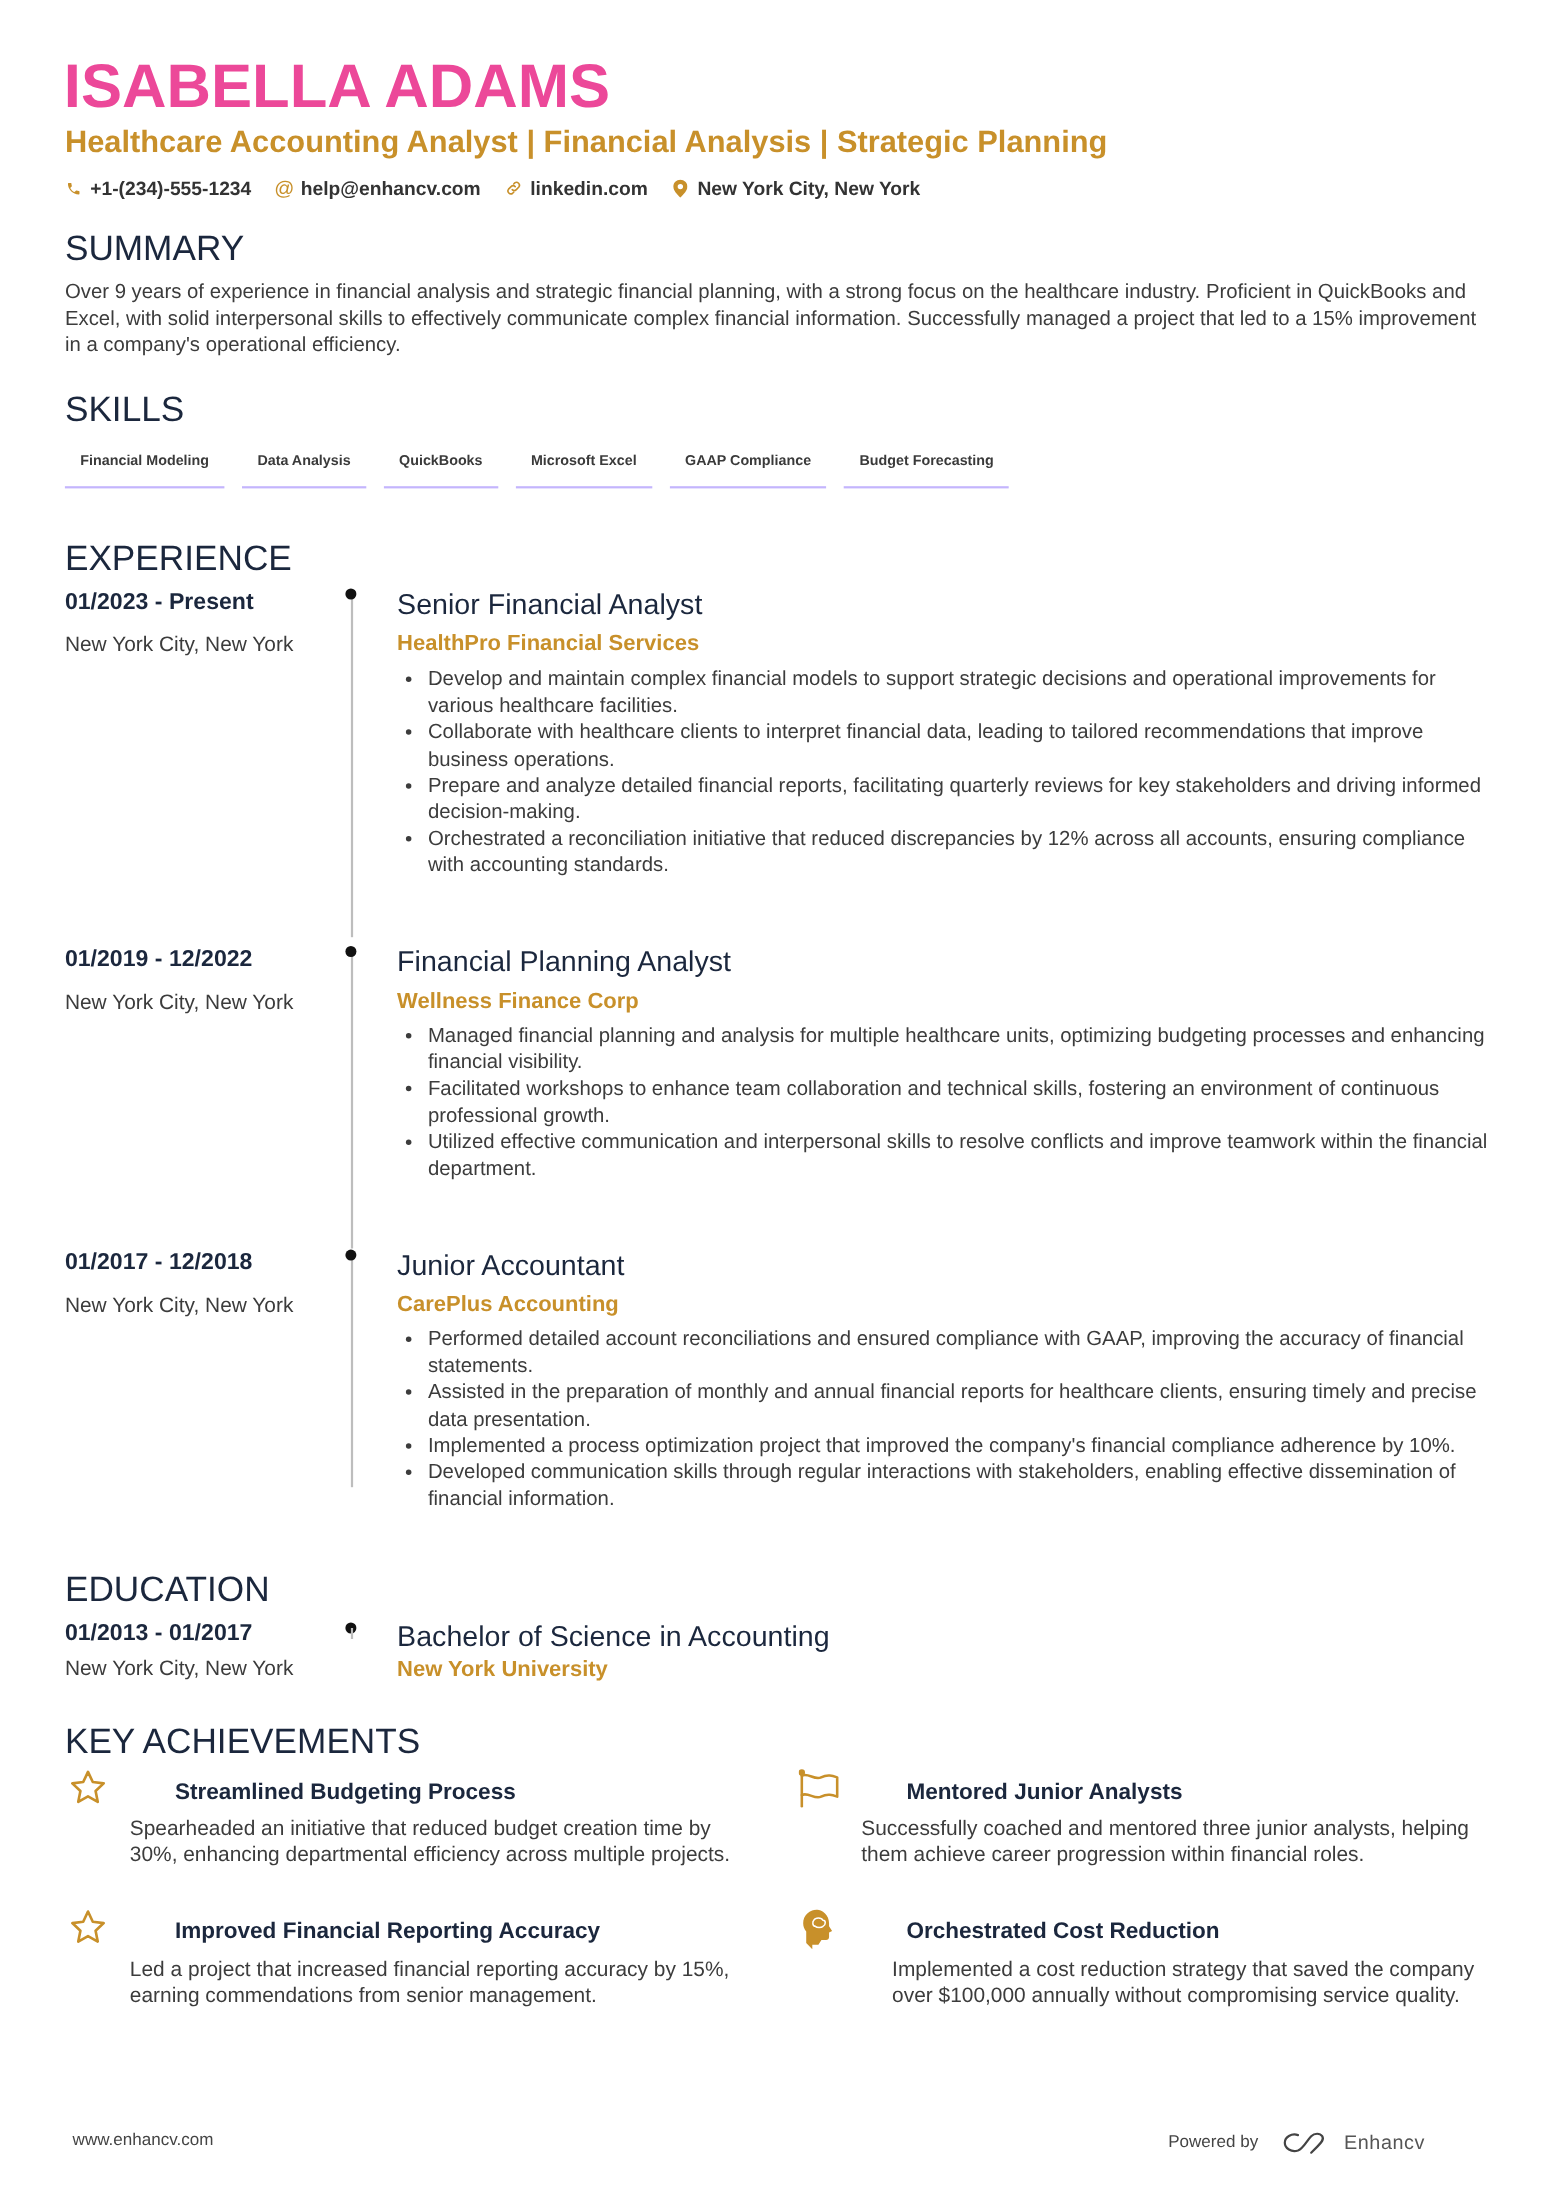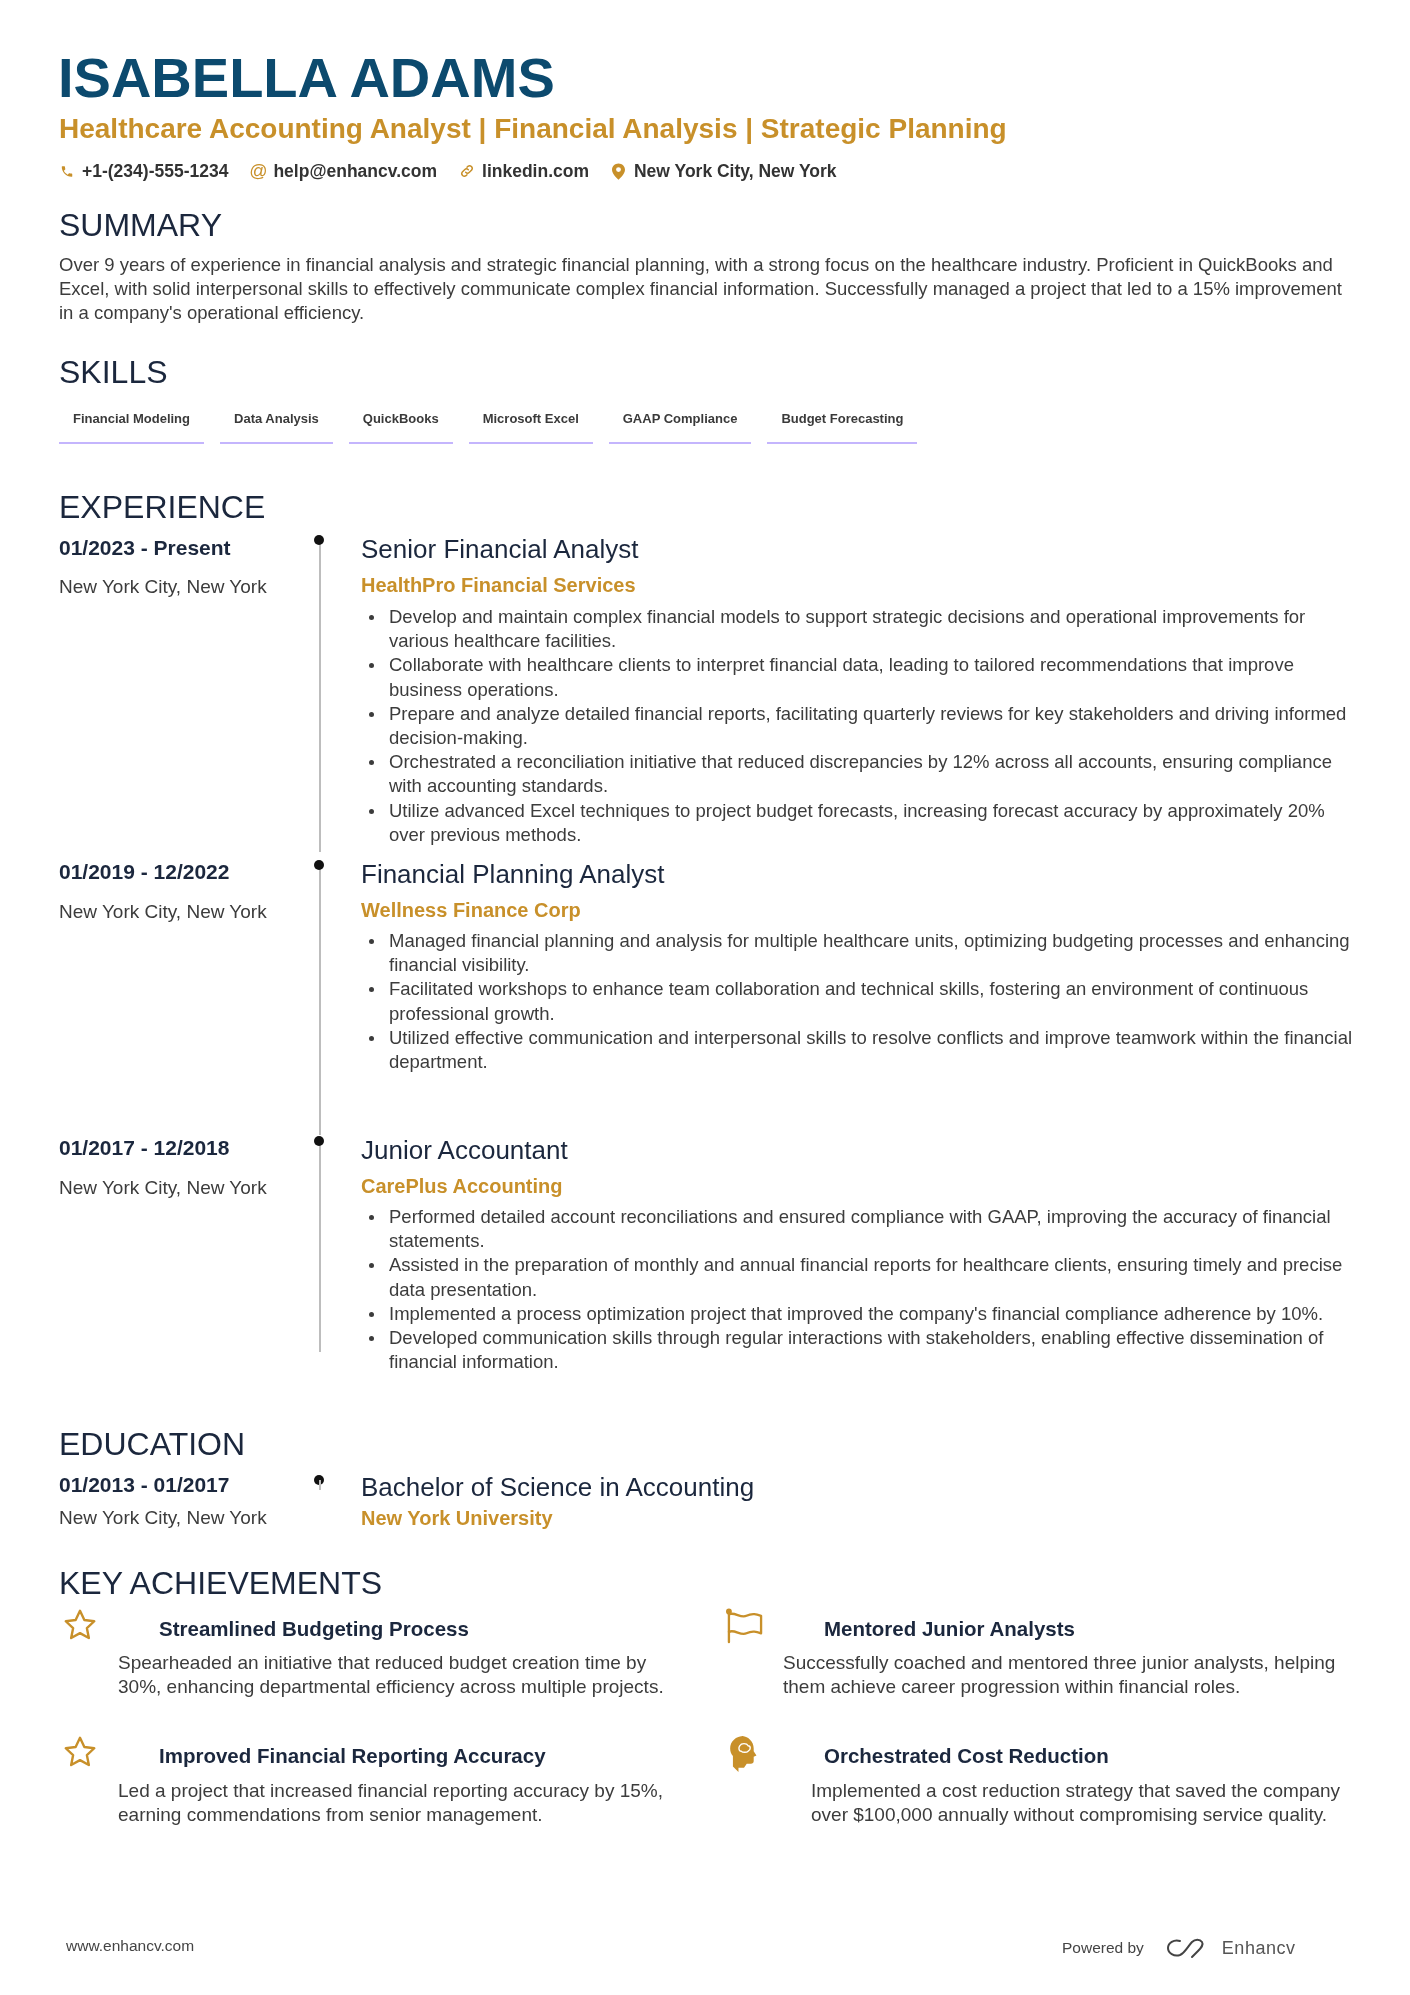--- a/index.html
+++ b/index.html
@@ -1,20 +1,20 @@
 <!DOCTYPE html>
 <html><head>
 <meta charset="utf-8">
 <style>
   * { margin: 0; padding: 0; box-sizing: border-box; }
   html, body { width: 1410px; height: 1995px; background: #ffffff; overflow: hidden; }
   body { position: relative; font-family: "Liberation Sans", "DejaVu Sans", sans-serif; color: #3a3a3a; }
   .abs { position: absolute; white-space: nowrap; }
 
-  .name { left: 58px; top: 48px; font-size: 56px; font-weight: 700; color: #0c4a6e; letter-spacing: 0px; line-height: 60px; }
+  .name { left: 58px; top: 48px; font-size: 56px; font-weight: 700; color: #ec4899; letter-spacing: 0px; line-height: 60px; }
   .headline { left: 59px; top: 112px; font-size: 28px; font-weight: 700; color: #c8902a; line-height: 34px; }
 
   .contacts { left: 59px; top: 158px; display: flex; align-items: center; gap: 22px; font-size: 17.5px; font-weight: 700; color: #333; line-height: 26px; }
   .contact-item { display: flex; align-items: center; gap: 7px; }
   .contact-icon { display: inline-flex; width: 16px; height: 18px; align-items: center; justify-content: center; color: #c8902a; }
   .contact-icon svg { display: block; }
 
   .section-title { font-size: 32px; font-weight: 400; color: #1b273d; line-height: 38px; }
 
   .summary-text { left: 59px; top: 253px; width: 1300px; white-space: normal; font-size: 18.5px; line-height: 24.2px; color: #3c3c3c; }
@@ -102,21 +102,20 @@
   <div class="tl-dot" style="left:314px; top:535px;"></div>
   <div class="abs date" style="left:59px; top:535px;">01/2023 - Present</div>
   <div class="abs loc" style="left:59px; top:575px;">New York City, New York</div>
   <div class="abs job-title" style="left:361px; top:533px;">Senior Financial Analyst</div>
   <div class="abs company" style="left:361px; top:572px;">HealthPro Financial Services</div>
   <ul class="abs bullets" style="left:361px; top:605px;">
     <li>Develop and maintain complex financial models to support strategic decisions and operational improvements for various healthcare facilities.</li>
     <li>Collaborate with healthcare clients to interpret financial data, leading to tailored recommendations that improve business operations.</li>
     <li>Prepare and analyze detailed financial reports, facilitating quarterly reviews for key stakeholders and driving informed decision-making.</li>
     <li>Orchestrated a reconciliation initiative that reduced discrepancies by 12% across all accounts, ensuring compliance with accounting standards.</li>
-    <li>Utilize advanced Excel techniques to project budget forecasts, increasing forecast accuracy by approximately 20% over previous methods.</li>
   </ul>
 </div>
 
 <div>
   <div class="tl-dot" style="left:314px; top:860px;"></div>
   <div class="abs date" style="left:59px; top:859px;">01/2019 - 12/2022</div>
   <div class="abs loc" style="left:59px; top:900px;">New York City, New York</div>
   <div class="abs job-title" style="left:361px; top:858px;">Financial Planning Analyst</div>
   <div class="abs company" style="left:361px; top:897px;">Wellness Finance Corp</div>
   <ul class="abs bullets" style="left:361px; top:929px;">

